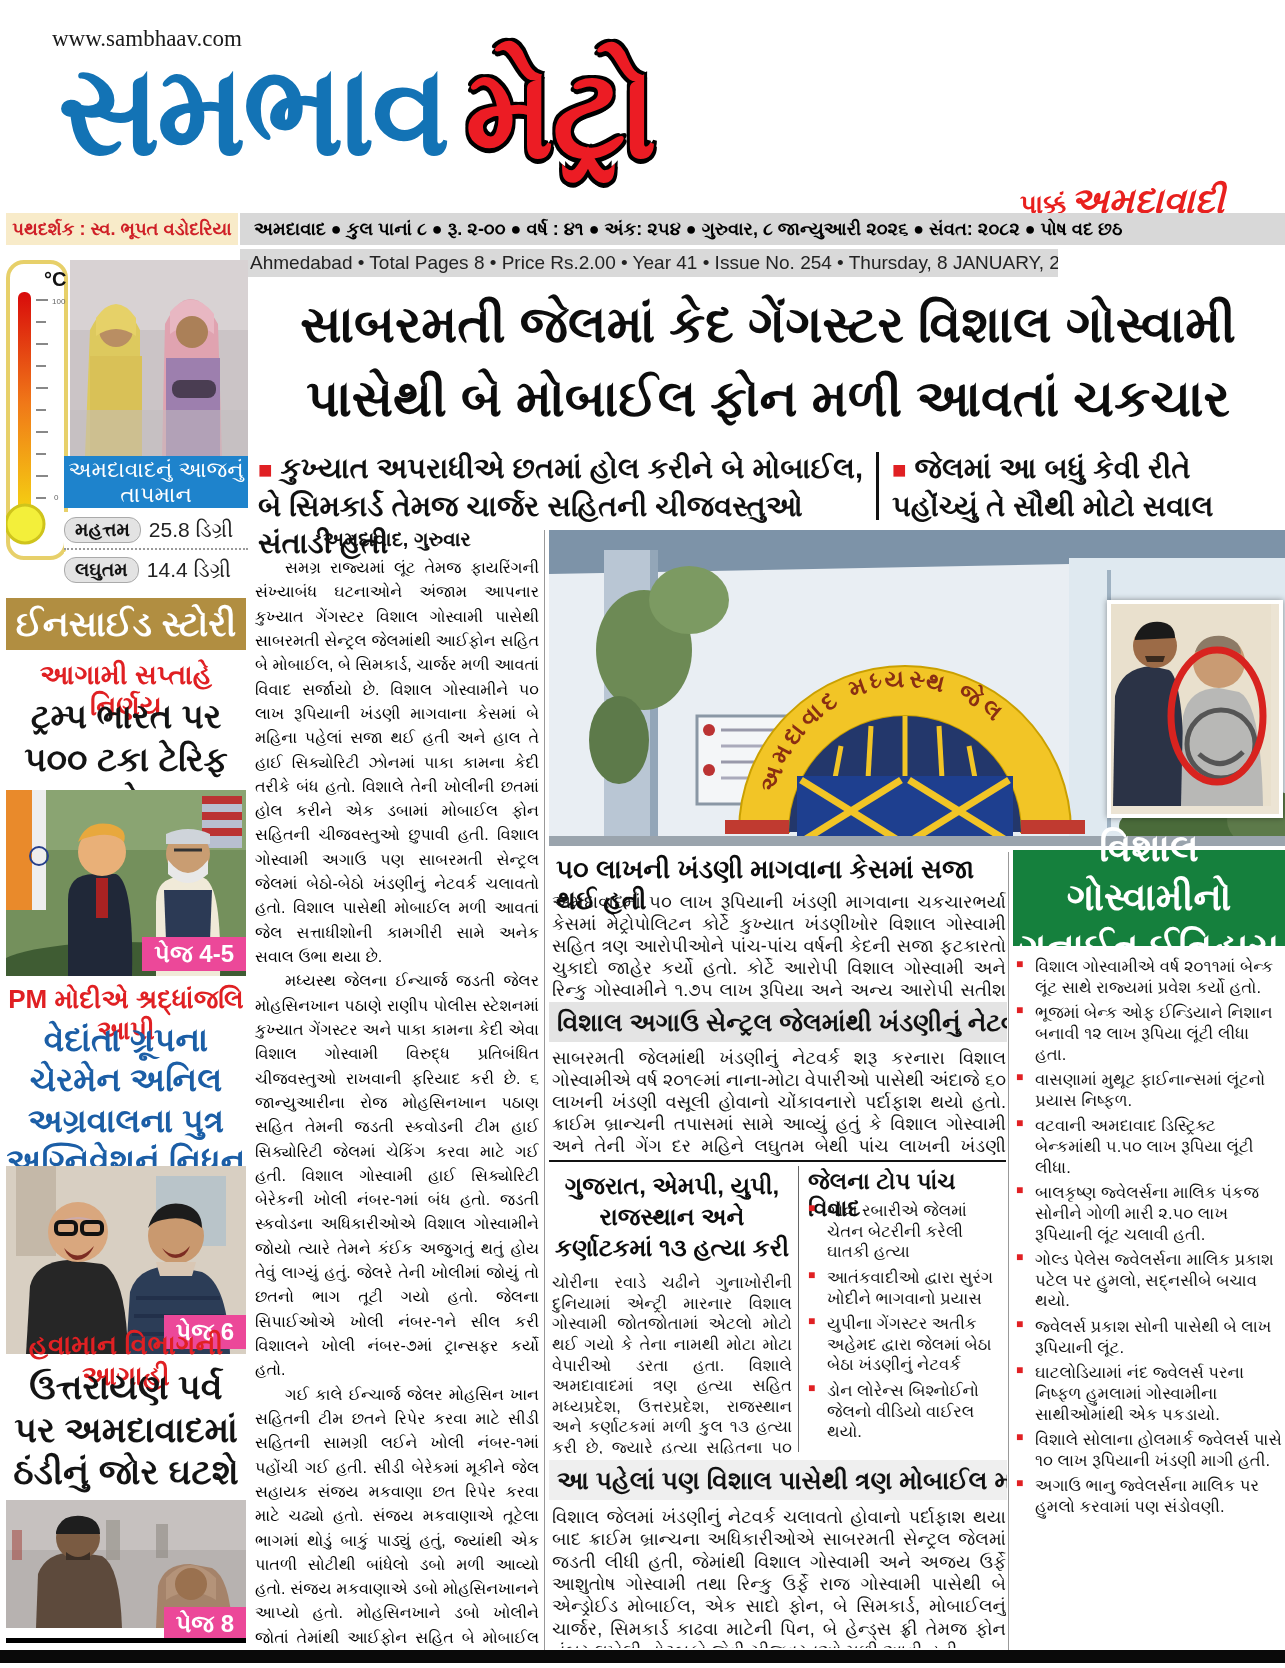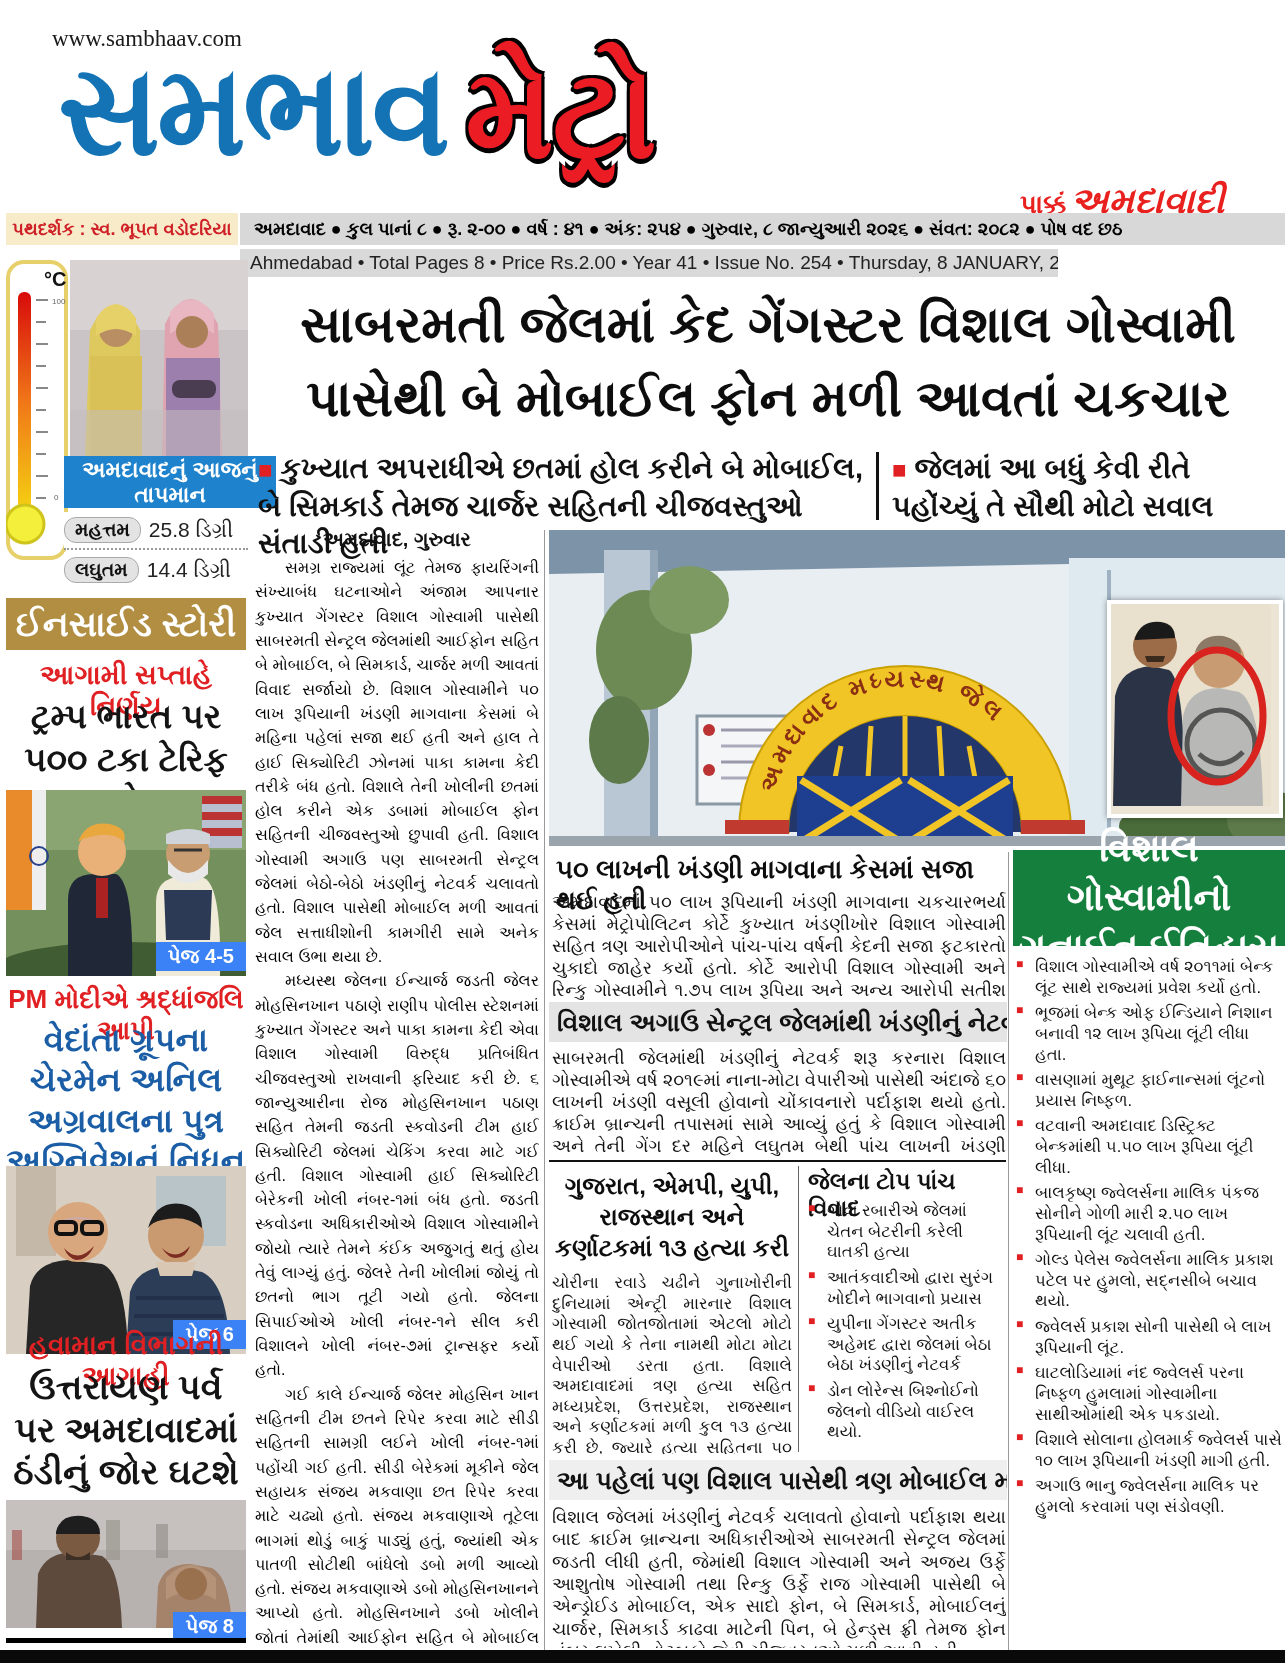--- a/index.html
+++ b/index.html
@@ -20,22 +20,22 @@
           font-size:18px;display:flex;align-items:center;justify-content:center;}
   .gu-bar{left:240px;top:213px;width:1045px;height:32px;background:#d8d8d8;color:#000;font-weight:bold;
           font-size:18px;line-height:32px;padding-left:14px;box-sizing:border-box;white-space:nowrap;overflow:hidden;}
   .en-bar{left:240px;top:249px;width:818px;height:28px;background:#d9d9d9;color:#222;
           font-size:19px;line-height:28px;padding-left:10px;box-sizing:border-box;white-space:nowrap;overflow:hidden;}
 
   
   .weather-wrap{left:6px;top:260px;width:242px;height:328px;background:#fff;}
   .thermo{position:absolute;left:0;top:0;width:62px;height:300px;}
   .fog-photo{position:absolute;left:64px;top:0;width:178px;height:196px;overflow:hidden;}
-  .w-title{position:absolute;left:58px;top:196px;width:212px;height:52px;background:#1e83cc;color:#fff;
-           font-weight:bold;font-size:22px;line-height:1.15;display:flex;align-items:center;justify-content:center;
+  .w-title{position:absolute;left:58px;top:196px;width:184px;height:52px;background:#1e83cc;color:#fff;
+           font-weight:normal;font-size:22px;line-height:1.15;display:flex;align-items:center;justify-content:center;
            text-align:center;padding:2px;box-sizing:border-box;}
   .w-row{position:absolute;left:58px;width:184px;height:36px;display:flex;align-items:center;gap:8px;background:#fff;}
   .w-row.r1{top:252px;border-bottom:2px dotted #999;}
   .w-row.r2{top:292px;}
   .w-pill{background:#e3e3e3;border:1px solid #aaa;border-radius:12px;font-weight:bold;font-size:19px;
           padding:1px 10px;color:#111;}
   .w-val{font-size:21px;color:#222;}
 
   
   .is-banner{left:6px;top:598px;width:240px;height:52px;background:#b18e41;color:#fff;font-weight:bold;
@@ -43,22 +43,22 @@
   .kicker{color:#e02023;font-weight:bold;text-align:center;}
   .k1{left:6px;top:660px;width:240px;font-size:27px;}
   .h1a{left:6px;top:695px;width:240px;font-size:34px;font-weight:bold;color:#141414;text-align:center;line-height:1.25;}
   .photo1{left:6px;top:790px;width:240px;height:186px;overflow:hidden;}
   .k2{left:6px;top:984px;width:240px;font-size:26px;}
   .h2a{left:6px;top:1020px;width:240px;font-size:33px;font-weight:bold;color:#1b5ea6;text-align:center;line-height:1.22;}
   .photo2{left:6px;top:1166px;width:240px;height:188px;overflow:hidden;}
   .k3{left:6px;top:1330px;width:240px;font-size:27px;}
   .h3a{left:6px;top:1366px;width:240px;font-size:35px;font-weight:bold;color:#141414;text-align:center;line-height:1.22;}
   .photo3{left:6px;top:1500px;width:240px;height:146px;overflow:hidden;}
-  .page-badge{position:absolute;right:0;bottom:5px;background:#3b82f6;color:#fff;font-weight:bold;
-              font-size:20px;padding:3px 12px;}
+  .page-badge{position:absolute;right:0;bottom:5px;background:#ec4899;color:#fff;font-weight:bold;
+              font-size:24px;padding:3px 12px;}
   .sb-rule{left:6px;top:1638px;width:240px;height:5px;background:#000;}
 
   
   .lead-h{left:255px;top:288px;width:1026px;text-align:center;font-weight:bold;color:#0d0d0d;
           font-size:51px;line-height:1.45;white-space:nowrap;}
   .deck{font-size:29px;font-weight:bold;color:#111;line-height:1.3;}
   .deck .sq{color:#e02023;font-size:24px;margin-right:8px;}
   .deck-l{left:258px;top:450px;width:612px;}
   .deck-r{left:892px;top:450px;width:385px;}
   .deck-div{left:876px;top:452px;width:3px;height:68px;background:#111;}

